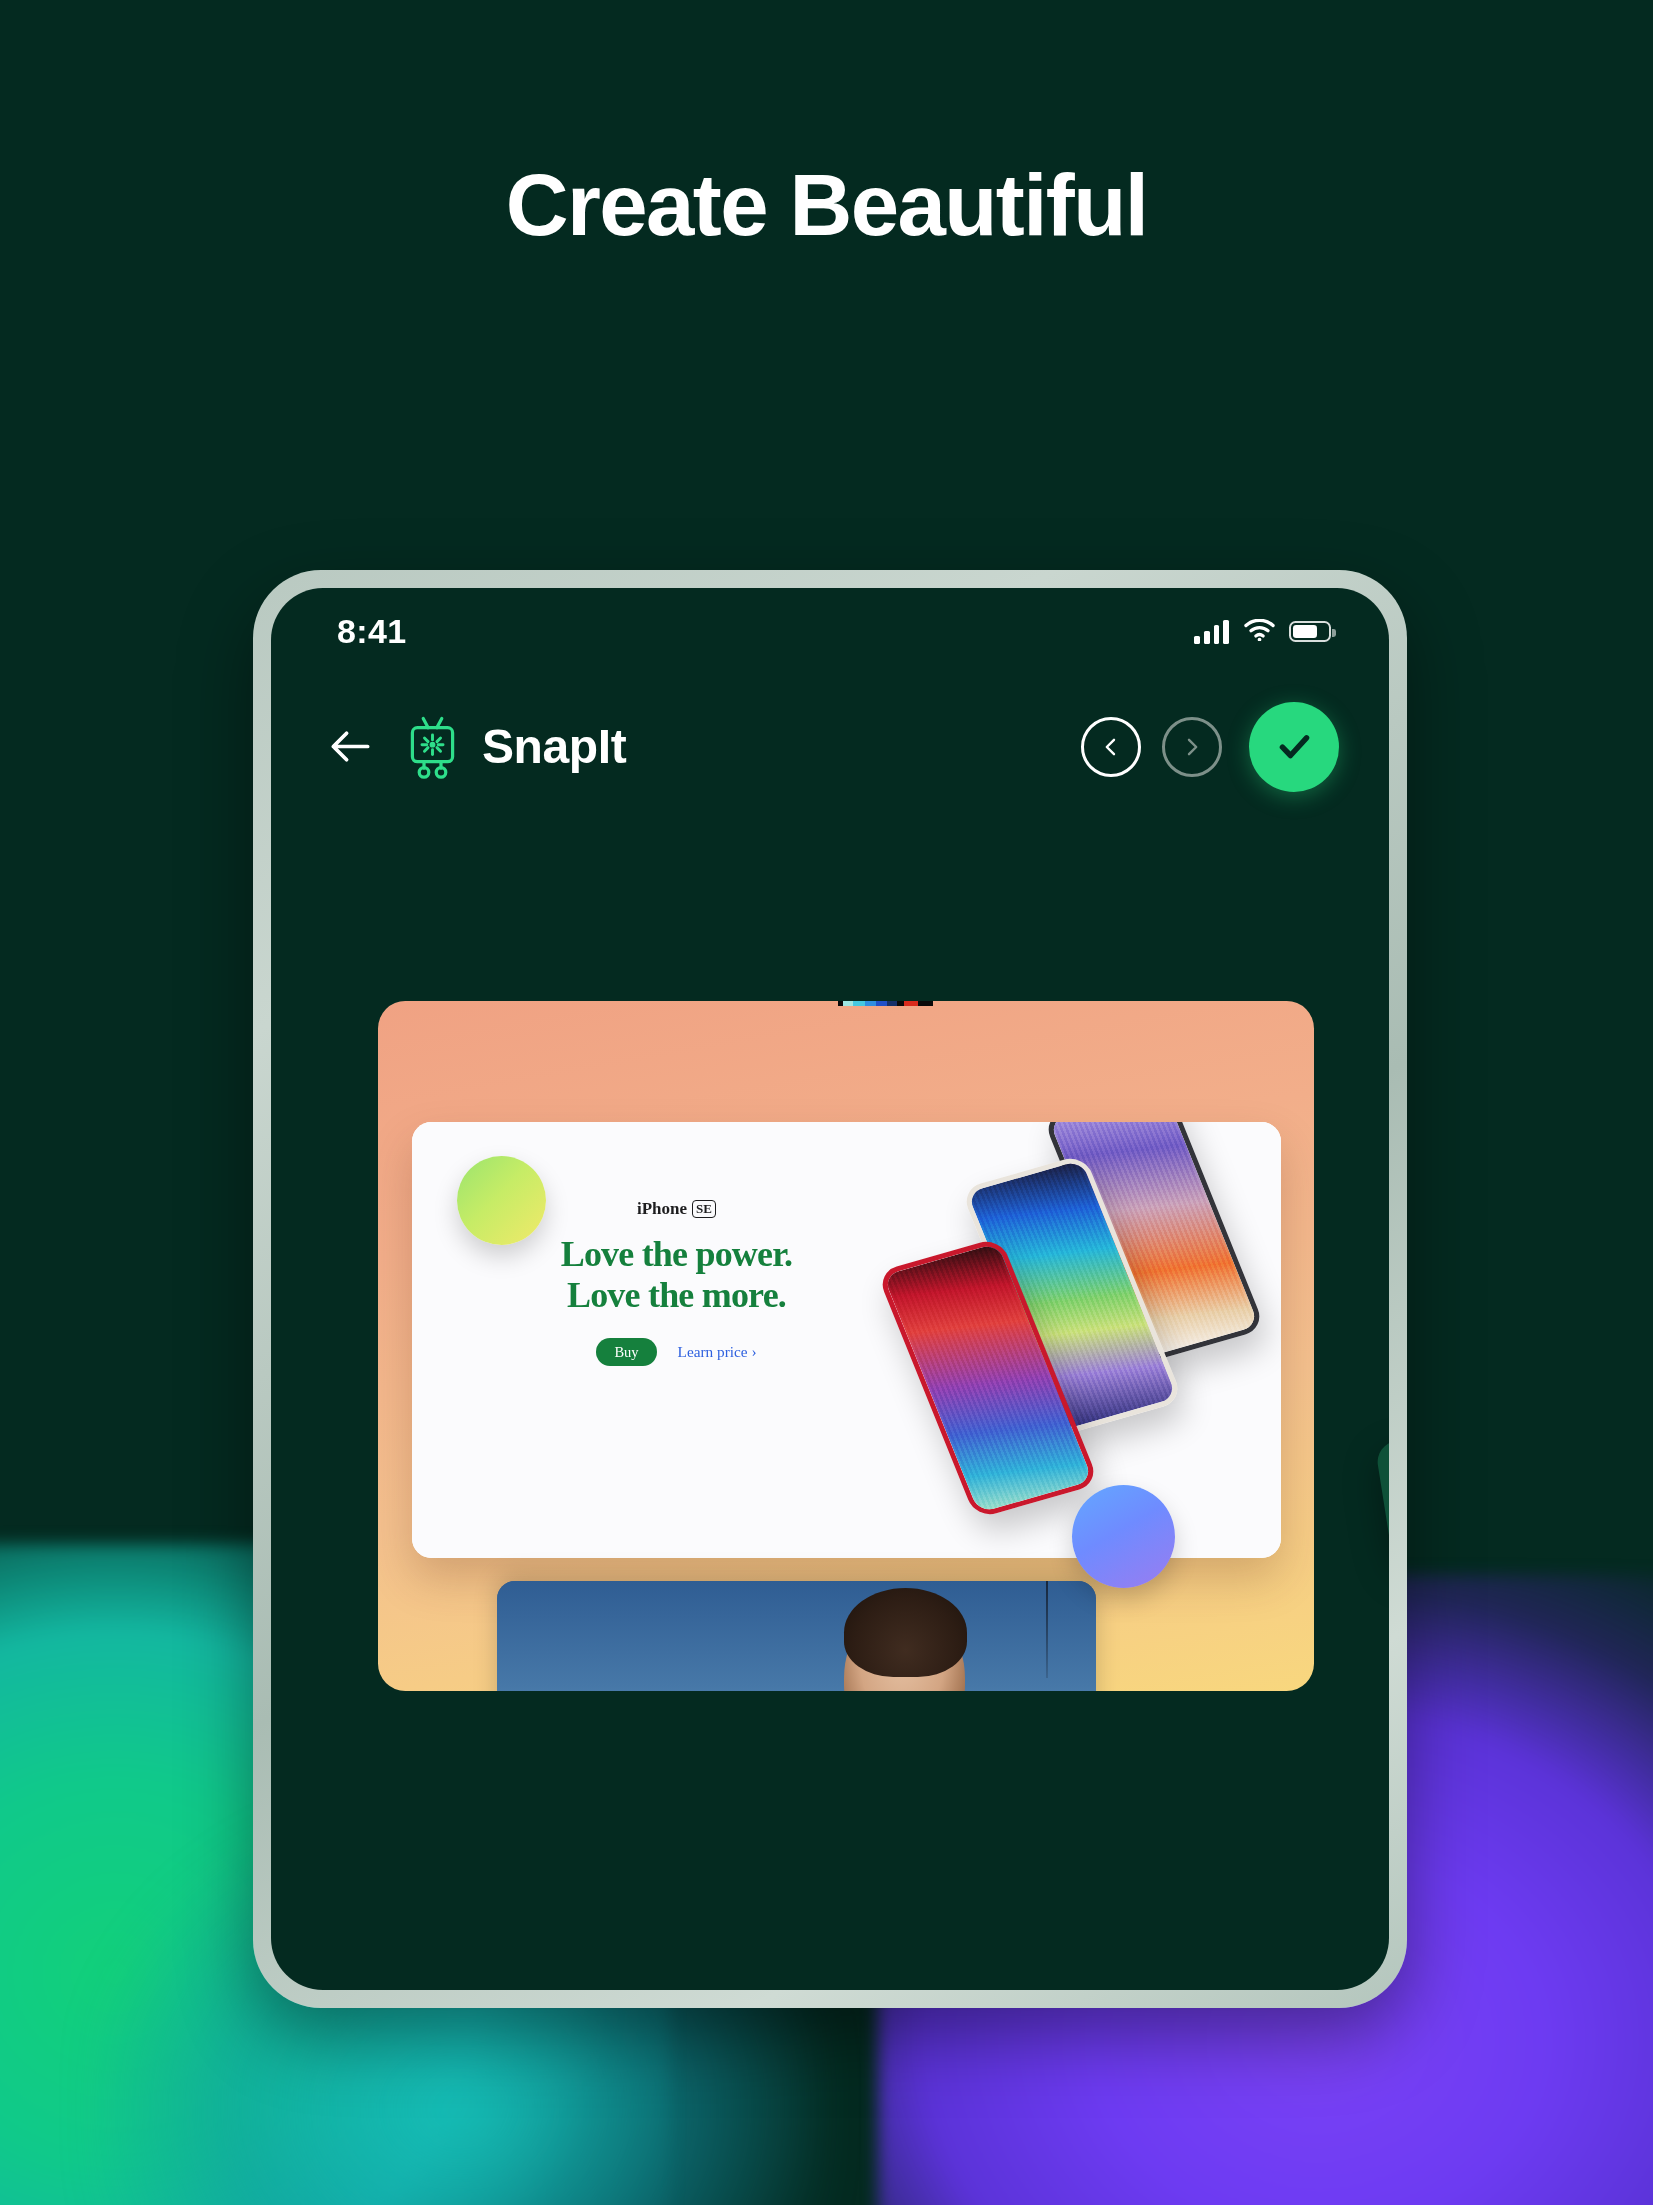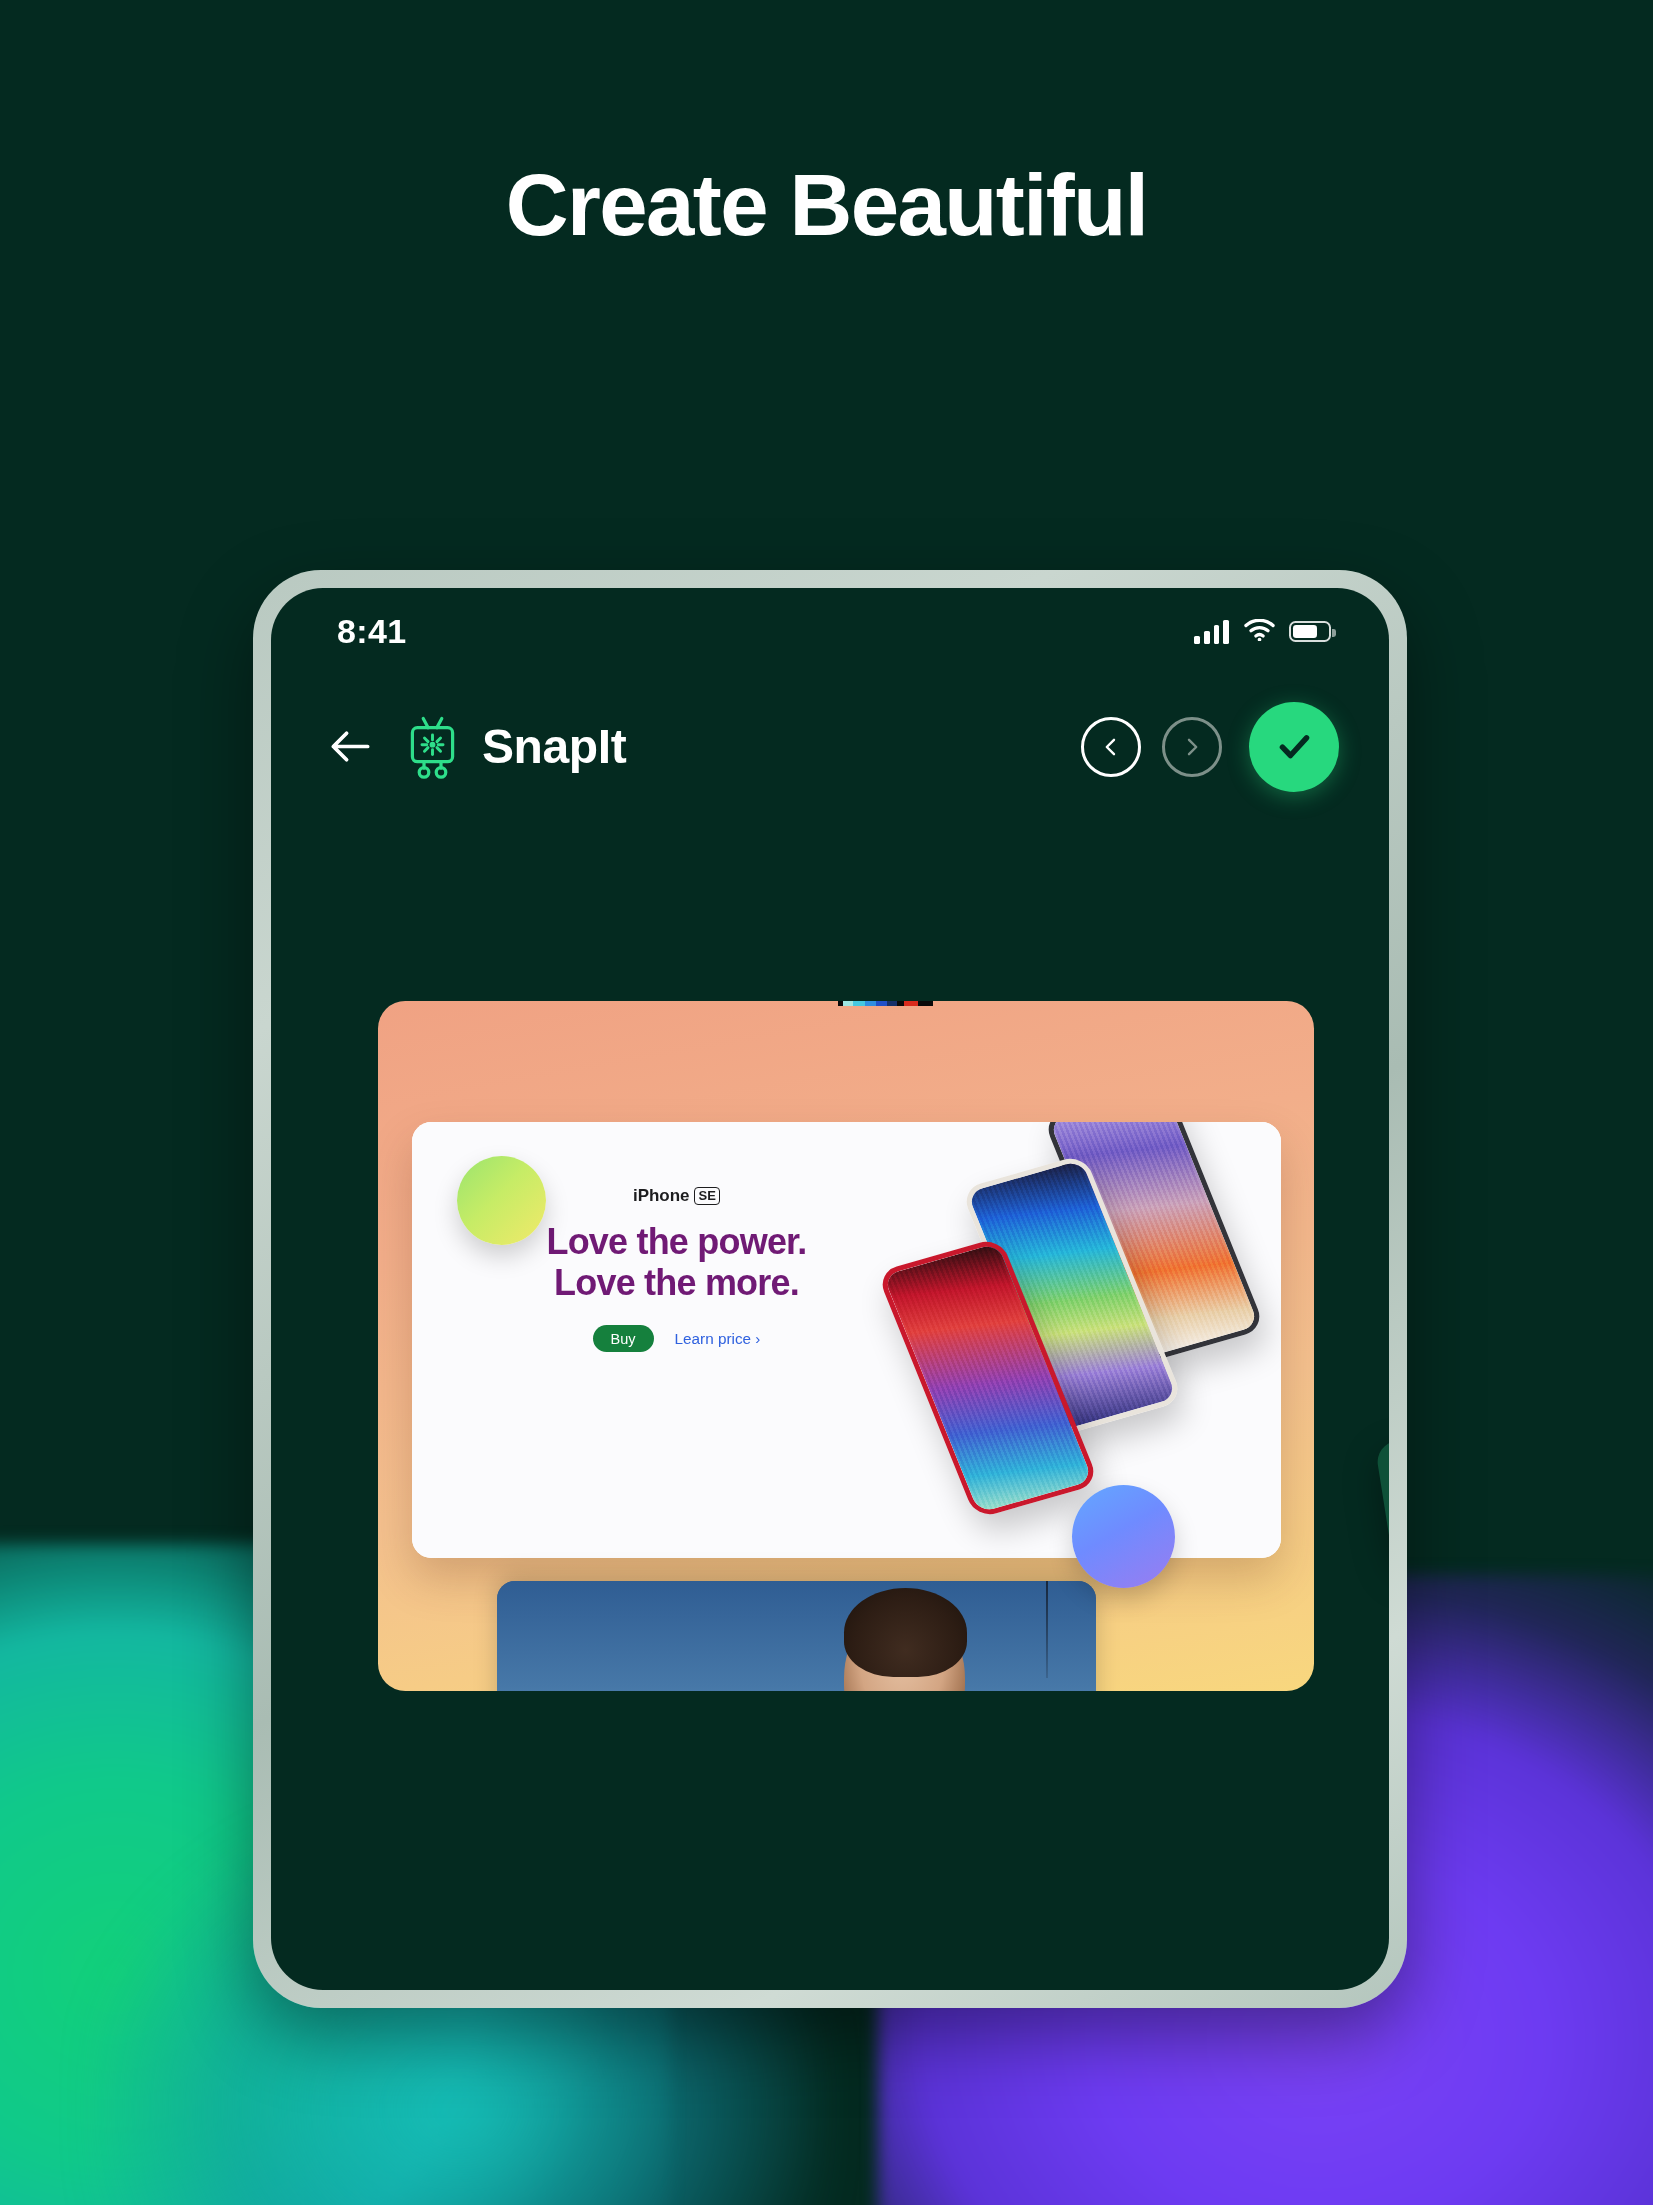--- a/index.html
+++ b/index.html
@@ -147,36 +147,36 @@
   .shot-card {
     position: absolute; left: 34px; top: 121px;
     width: 869px; height: 436px;
     background: #fdfdfe;
     border-radius: 19.4px;
     box-shadow: 0 21px 44px rgba(90,40,20,0.22);
     overflow: hidden;
   }
   .apple-pane { position: absolute; inset: 0; background: #fbfbfd; }
   .apple-copy {
-    position: absolute; left: 103px; top: 64px; width: 323px;
+    position: absolute; left: 103px; top: 77px; width: 323px;
     text-align: center;
-    font-family: Liberation Sans, sans-serif;
+    font-family: Liberation Serif, serif;
   }
   .apple-eyebrow {
     font-size: 17px; font-weight: 700; color: #1d1d1f;
     display: flex; align-items: center; justify-content: center; gap: 4.8px;
     margin-bottom: 14.5px;
   }
   .se-badge {
     border: 1.6px solid #1d1d1f; border-radius: 4px;
     font-size: 13px; font-weight: 700; padding: 0.8px 3.2px; line-height: 1.1;
   }
   .apple-head {
     font-size: 36px; line-height: 1.16; font-weight: 700;
-    color: #701a75; letter-spacing: -0.8px;
+    color: #15803d; letter-spacing: -0.8px;
   }
   .apple-cta { margin-top: 21px; display: flex; align-items: center; justify-content: center; gap: 21px; }
   .buy-btn {
     background: #15803d; color: #fff; font-size: 14.5px; font-weight: 500;
     border-radius: 806px; padding: 5.7px 18px; cursor: pointer;
   }
   .learn-link { color: #2f61df; font-size: 15.3px; cursor: pointer; }
 
   .phones { position: absolute; right: 31px; top: -4.8px; width: 339px; height: 452px; }
   .ph {

